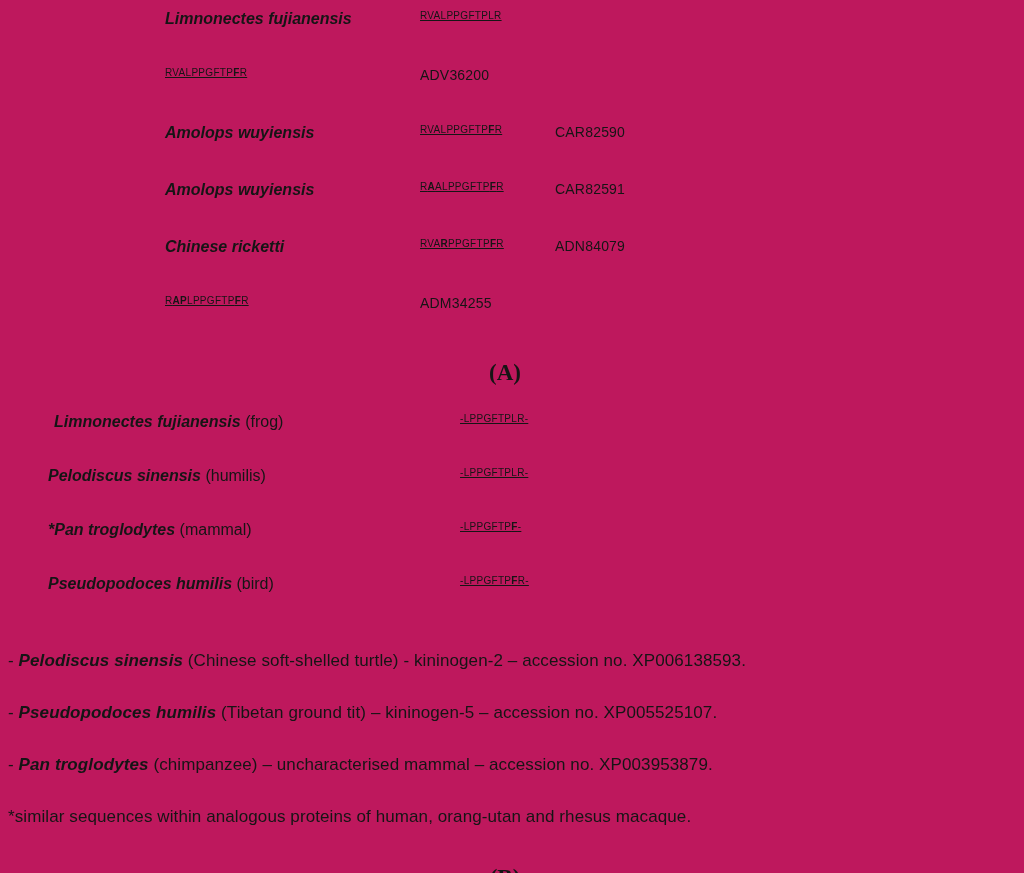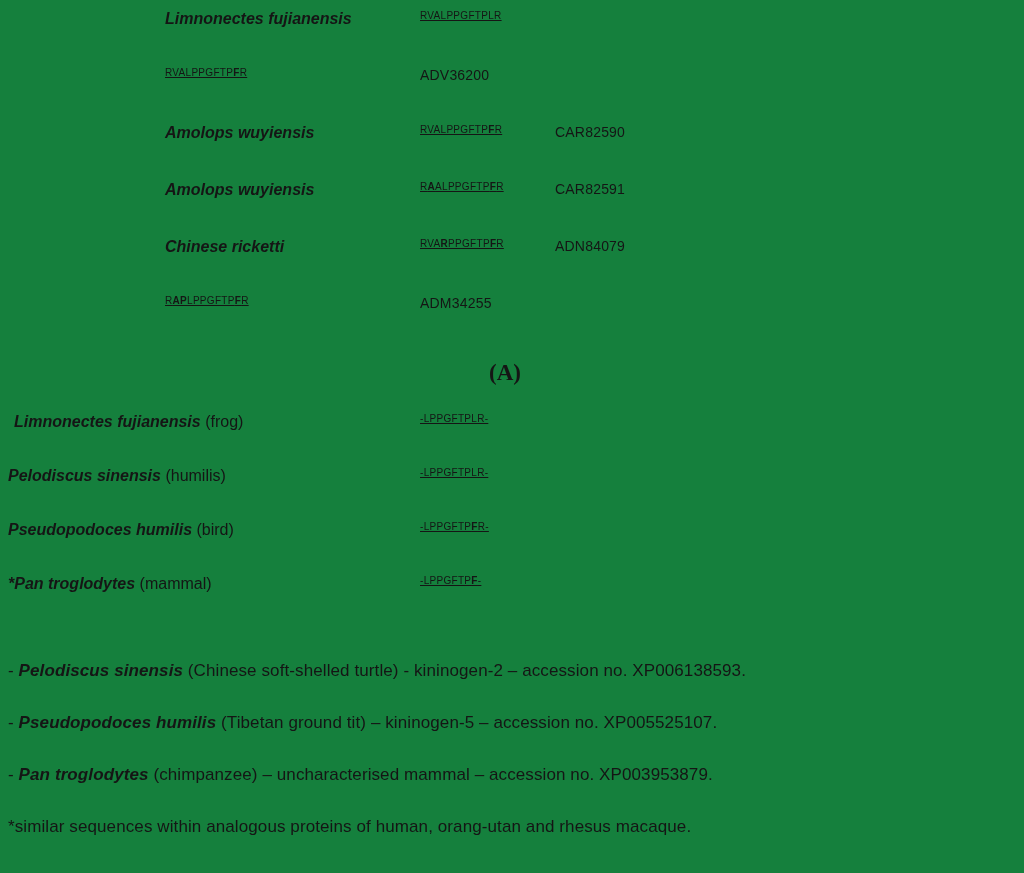--- a/index.html
+++ b/index.html
@@ -1,37 +1,37 @@
 <!DOCTYPE html>
 <html><head>
 <meta charset="utf-8">
 <style>
   html, body { margin: 0; padding: 0; background: #ffffff; }
   .page {
     position: relative;
     width: 1024px;
     height: 873px;
-    background: #15803d;
+    background: #be185d;
     color: #151515;
     font-family: "Liberation Sans", sans-serif;
     overflow: hidden;
   }
 
   
   .panel-a { padding-top: 10px; }
   .pa-row {
     display: grid;
     grid-template-columns: 255px 135px 220px;
     margin-left: 165px;
     height: 57px;
     align-items: start;
   }
 
   
-  .panel-b-rows { margin-top: 28px; }
+  .panel-b-rows { margin-top: 28px; padding-left: 40px; }
   .pb-row {
     display: grid;
     grid-template-columns: 412px 320px;
     margin-left: 8px;
     height: 54px;
     align-items: start;
   }
   .pb-row:first-child .species-cell { padding-left: 6px; }
 
   
@@ -56,21 +56,21 @@
     text-align: center;
     font-family: "Liberation Serif", serif;
     font-weight: bold;
     font-size: 23px;
     line-height: 1.1;
   }
   .label-a { margin-top: 8px; }
   .label-b { margin-top: 6px; }
 
   
-  .notes { margin-top: 32px; }
+  .notes { margin-top: 22px; }
   .note {
     margin-left: 8px;
     height: 52px;
     font-size: 17px;
     letter-spacing: 0.1px;
   }
   .note .species { font-size: 17px; }
   .note-prefix, .note-rest { font-size: 17px; }
 </style>
 </head>
@@ -116,26 +116,26 @@
     <div id="panel-b-rows" class="panel-b-rows">
         <div class="pb-row">
           <div class="species-cell"><span class="species">Limnonectes fujianensis</span><span class="qualifier"> (frog)</span></div>
           <div class="seq"><span>-LPPGFTPLR-</span></div>
         </div>
         <div class="pb-row">
           <div class="species-cell"><span class="species">Pelodiscus sinensis</span><span class="qualifier"> (humilis)</span></div>
           <div class="seq"><span>-LPPGFTPLR-</span></div>
         </div>
         <div class="pb-row">
+          <div class="species-cell"><span class="prefix">*</span><span class="species">Pan troglodytes</span><span class="qualifier"> (mammal)</span></div>
+          <div class="seq"><span>-LPPGFTP</span><span class="hl">F</span><span>-</span></div>
+        </div>
+        <div class="pb-row">
           <div class="species-cell"><span class="species">Pseudopodoces humilis</span><span class="qualifier"> (bird)</span></div>
           <div class="seq"><span>-LPPGFTP</span><span class="hl">F</span><span>R-</span></div>
-        </div>
-        <div class="pb-row">
-          <div class="species-cell"><span class="prefix">*</span><span class="species">Pan troglodytes</span><span class="qualifier"> (mammal)</span></div>
-          <div class="seq"><span>-LPPGFTP</span><span class="hl">F</span><span>-</span></div>
         </div>
       </div>
     <div id="panel-b-notes" class="notes">
         <div class="note"><span class="note-prefix">- </span><span class="species">Pelodiscus sinensis</span><span class="note-rest"> (Chinese soft-shelled turtle) - kininogen-2 – accession no. XP006138593.</span></div>
         <div class="note"><span class="note-prefix">- </span><span class="species">Pseudopodoces humilis</span><span class="note-rest"> (Tibetan ground tit) – kininogen-5 – accession no. XP005525107.</span></div>
         <div class="note"><span class="note-prefix">- </span><span class="species">Pan troglodytes</span><span class="note-rest"> (chimpanzee) – uncharacterised mammal – accession no. XP003953879.</span></div>
         <div class="note"><span class="note-prefix">*</span><span class="note-rest">similar sequences within analogous proteins of human, orang-utan and rhesus macaque.</span></div>
       </div>
     <div class="panel-label label-b">(B)</div>
   </div>

